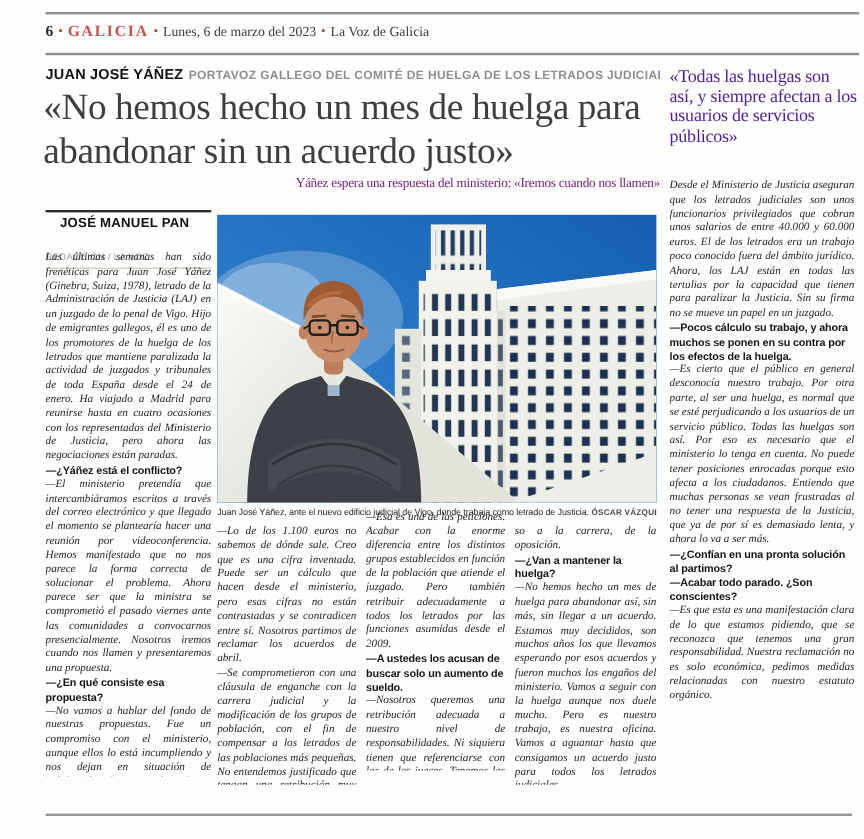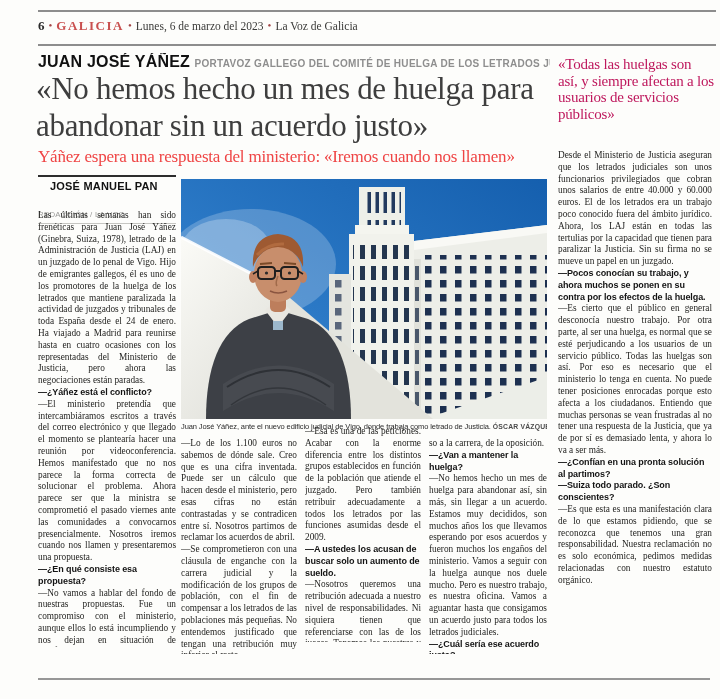--- a/index.html
+++ b/index.html
@@ -15,65 +15,65 @@
 
   
   .hdr{position:absolute;left:38px;top:18px;font-size:12px;color:#2b2b2b;white-space:nowrap;}
   .hdr .pgnum{font-weight:bold;font-size:13px;}
   .hdr .section{color:#c9504f;font-size:13px;letter-spacing:1.5px;font-weight:bold;}
   .hdr .bullet{color:#a34444;font-size:11px;padding:0 4px;vertical-align:1px;}
   .hdr .dateline,.hdr .pub{font-size:11.5px;color:#3a3a38;}
 
   
   .kicker{position:absolute;left:38px;top:53px;width:512px;font-family:"Liberation Sans",sans-serif;white-space:nowrap;overflow:hidden;}
-  .kicker-name{font-weight:bold;font-size:16px;color:#111;letter-spacing:.2px;margin-top:12px;}
+  .kicker-name{font-weight:bold;font-size:12px;color:#111;letter-spacing:.2px;margin-top:12px;}
   .kicker-role{font-weight:bold;font-size:10px;color:#8e8e8e;letter-spacing:.3px;}
 
   .headline{
     position:absolute;left:36px;top:70px;width:512px;margin:0;
     font-weight:normal;font-size:31px;line-height:37px;color:#3e3e3e;letter-spacing:-.3px;
   }
   .subhead{
     position:absolute;left:38px;top:147px;width:512px;margin:0;
-    font-weight:normal;font-size:17px;color:#ef4444;letter-spacing:-.2px;white-space:nowrap;
+    font-weight:normal;font-size:11px;color:#701a75;letter-spacing:-.2px;white-space:nowrap;text-align:right;
   }
 
   
   .byline-block{
     position:absolute;left:38px;top:175px;width:138px;
     border-top:2px solid #2d2d2d;border-bottom:1px solid #c6c6c2;
     padding:3px 0 4px;font-family:"Liberation Sans",sans-serif;
   }
   .byline-name{font-size:11px;font-weight:bold;color:#111;letter-spacing:.2px;margin-left:12px;}
   .byline-org{font-size:7.8px;color:#9a9a98;letter-spacing:.3px;margin-top:18px;}
 
   
   .col{position:absolute;overflow:hidden;text-align:justify;}
   .col p{margin:0;}
-  .b-para{font-size:9.3px;line-height:11.8px;color:#1e1e1c;}
+  .b-para{font-size:9.3px;line-height:11.8px;color:#1e1e1c;font-style:italic;}
   .q-para{font-family:"Liberation Sans",sans-serif;font-weight:bold;font-size:9px;line-height:11.8px;color:#141414;letter-spacing:-.1px;text-align:left;}
   .col1{left:38px;top:210px;width:138px;height:437px;}
   .col2{left:181px;top:438px;width:116px;height:216px;}
   .col3{left:305px;top:426px;width:116px;height:216px;}
   .col4{left:429px;top:438px;width:118px;height:216px;}
 
   
   .photo{position:absolute;left:181px;top:179px;width:366px;height:240px;margin:0;overflow:hidden;background:#2b79c6;}
   .photo svg{display:block;}
   .caption{
     position:absolute;left:181px;top:422px;width:366px;
     font-family:"Liberation Sans",sans-serif;font-size:7.5px;color:#2a2a2a;
     letter-spacing:-.1px;white-space:nowrap;overflow:hidden;
   }
   .caption .credit{font-weight:bold;font-size:6.8px;color:#4a4a4a;letter-spacing:.2px;}
 
   
   .pull-quote{
     position:absolute;left:558px;top:56px;width:156px;
-    font-size:15px;line-height:16.5px;color:#be185d;letter-spacing:-.2px;
+    font-size:15px;line-height:16.5px;color:#4c1d95;letter-spacing:-.2px;
   }
   .sidebar-body{left:558px;top:150px;width:154px;height:509px;}
 </style>
 </head>
 <body>
 
 <div class="page">
 
   <div class="rule top-rule"></div>
 
@@ -214,21 +214,21 @@
   <div class="col col4">
       <p class="b-para">so a la carrera, de la oposición.</p>
       <p class="q-para">—¿Van a mantener la huelga?</p>
       <p class="b-para">—No hemos hecho un mes de huelga para abandonar así, sin más, sin llegar a un acuerdo. Estamos muy decididos, son muchos años los que llevamos esperando por esos acuerdos y fueron muchos los engaños del ministerio. Vamos a seguir con la huelga aunque nos duele mucho. Pero es nuestro trabajo, es nuestra oficina. Vamos a aguantar hasta que consigamos un acuerdo justo para todos los letrados judiciales.</p>
       <p class="q-para">—¿Cuál sería ese acuerdo justo?</p>
     </div>
 
   <div class="pull-quote">«Todas las huelgas son así, y siempre afectan a los usuarios de servicios públicos»</div>
   <div class="col sidebar-body">
       <p class="b-para">Desde el Ministerio de Justicia aseguran que los letrados judiciales son unos funcionarios privilegiados que cobran unos salarios de entre 40.000 y 60.000 euros. El de los letrados era un trabajo poco conocido fuera del ámbito jurídico. Ahora, los LAJ están en todas las tertulias por la capacidad que tienen para paralizar la Justicia. Sin su firma no se mueve un papel en un juzgado.</p>
-      <p class="q-para">—Pocos conocían su trabajo, y ahora muchos se ponen en su contra por los efectos de la huelga.</p>
+      <p class="q-para">—Pocos cálculo su trabajo, y ahora muchos se ponen en su contra por los efectos de la huelga.</p>
       <p class="b-para">—Es cierto que el público en general desconocía nuestro trabajo. Por otra parte, al ser una huelga, es normal que se esté perjudicando a los usuarios de un servicio público. Todas las huelgas son así. Por eso es necesario que el ministerio lo tenga en cuenta. No puede tener posiciones enrocadas porque esto afecta a los ciudadanos. Entiendo que muchas personas se vean frustradas al no tener una respuesta de la Justicia, que ya de por sí es demasiado lenta, y ahora lo va a ser más.</p>
       <p class="q-para">—¿Confían en una pronta solución al partimos?</p>
-      <p class="q-para">—Suiza todo parado. ¿Son conscientes?</p>
+      <p class="q-para">—Acabar todo parado. ¿Son conscientes?</p>
       <p class="b-para">—Es que esta es una manifestación clara de lo que estamos pidiendo, que se reconozca que tenemos una gran responsabilidad. Nuestra reclamación no es solo económica, pedimos medidas relacionadas con nuestro estatuto orgánico.</p>
     </div>
 
   <div class="rule bottom-rule"></div>
 </div>
 
 </body></html>

